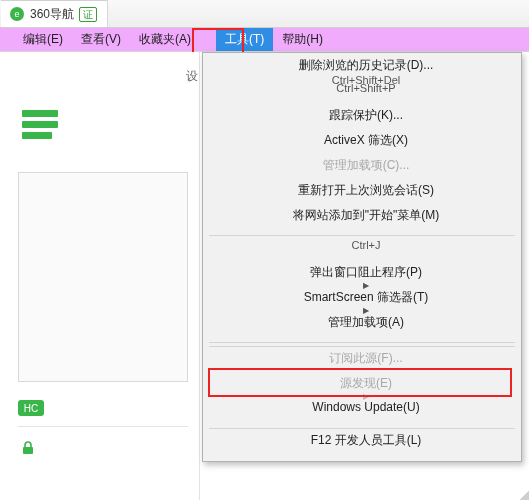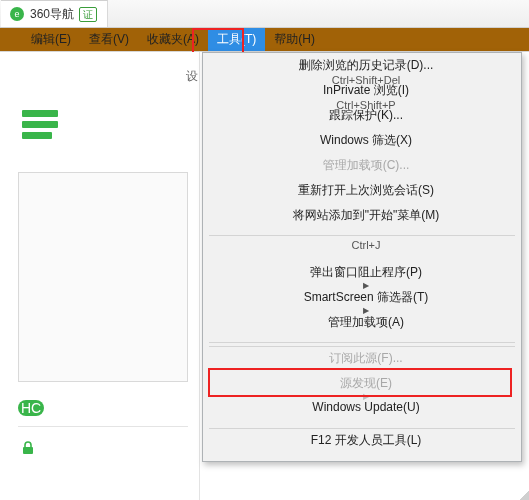--- a/index.html
+++ b/index.html
@@ -4,33 +4,33 @@
 <style>
   * { box-sizing: border-box; margin: 0; padding: 0; font-family: "Microsoft YaHei", "SimSun", sans-serif; }
   body { width: 529px; height: 500px; overflow: hidden; background: #fff; font-size: 12px; }
 
   .tab-bar { height: 28px; background: linear-gradient(#f9f9f9,#eee); border-bottom: 1px solid #d0d0d0; display: flex; align-items: stretch; padding-left: 1px; }
   .tab { display: flex; align-items: center; gap: 5px; padding: 0 10px 0 8px; border-right: 1px solid #d9d9d9; background:#fff; border-top:1px solid #d0d0d0; }
   .tab .fav { width: 16px; height: 16px; display:flex;align-items:center;justify-content:center; }
   .tab .label { color:#333; }
   .cert-badge { font-size:10px; padding:0 3px; border:1px solid #3a9d3a; color:#3a9d3a; border-radius:2px; line-height:13px; }
 
-  .menu-bar { height: 24px; background:#a16207; border-bottom:1px solid #d6d6d6; display:flex; align-items:stretch; padding-left:22px;}
+  .menu-bar { height: 24px; background:#f0abfc; border-bottom:1px solid #d6d6d6; display:flex; align-items:stretch; padding-left:14px;}
   .menu-item { display:flex; align-items:center; padding:0 9px; color:#222; cursor:default; }
-  .menu-item.active { background:#2f8de4; color:#fff; }
+  .menu-item.active { background:#2f8de4; color:#fff;margin-left:16px; }
   .red-box-1 { position:absolute; border:2px solid #e22; pointer-events:none; }
 
   .content { position:relative; height: calc(500px - 28px - 24px); background:#fff; }
   .left-panel { position:absolute; left:0; top:0; width:200px; height:100%; border-right:1px solid #e3e3e3; }
   .logo-stripe { position:absolute; left:22px; top:58px; width:36px; display:flex; flex-direction:column; gap:4px;}
   .logo-stripe div{ height:7px; background:#39b54a; border-radius:1px;}
   .logo-stripe div:nth-child(2){background:#39b54a;}
   .logo-stripe div:nth-child(3){width:30px;}
   .side-box { position:absolute; left:18px; top:120px; width:170px; height:210px; border:1px solid #d9d9d9; background:#fafafa;}
-  .badge-hc { position:absolute; left:18px; top:348px; width:26px; height:16px; background:#39b54a; color:#fff; font-size:14px; display:flex;align-items:center;justify-content:center; border-radius:8px;}
+  .badge-hc { position:absolute; left:18px; top:348px; width:26px; height:16px; background:#39b54a; color:#fff; font-size:10px; display:flex;align-items:center;justify-content:center; border-radius:3px;}
   .lock-ico { position:absolute; left:20px; top:388px; color:#39b54a; font-size:18px;}
   .divider { position:absolute; left:18px; top:374px; width:170px; height:1px; background:#e4e4e4;}
   .set-label { position:absolute; left:186px; top:16px; font-size:12px; color:#666; }
 
   .dropdown { position:absolute; left:202px; top:0; width:320px; background:#f1f1f1; border:1px solid #aeb2b5; box-shadow:2px 3px 6px rgba(0,0,0,0.25); padding:4px 2px;}
   .dd-row { display:flex; justify-content:space-between; align-items:center; height:25px; padding:0 14px 0 22px; color:#222;flex-direction:column; }
   .dd-row.disabled { color:#a8a8a8; }
   .dd-row .shortcut { color:#555; font-size:11px;}
   .dd-row.disabled .shortcut{color:#bcbcbc;}
   .dd-sep { height:1px; background:#d4d4d4; margin:3px 4px; }
@@ -92,29 +92,28 @@
         </svg>
     </span>
   </div>
 
   <div class="dropdown" id="dropdown">
       <div class="dd-row">
         <span>删除浏览的历史记录(D)...</span>
         <span class="shortcut">Ctrl+Shift+Del</span>
       </div>
       <div class="dd-row">
-        <span>InPrivate 浏览(I)</span>
         <span class="shortcut">Ctrl+Shift+P</span>
       </div>
       <div class="dd-row">
         <span>跟踪保护(K)...</span>
         <span class="shortcut"></span>
       </div>
       <div class="dd-row">
-        <span>Windows 筛选(X)</span>
+        <span>ActiveX 筛选(X)</span>
         <span class="shortcut"></span>
       </div>
       <div class="dd-row disabled">
         <span>管理加载项(C)...</span>
         <span class="shortcut"></span>
       </div>
       <div class="dd-row">
         <span>重新打开上次浏览会话(S)</span>
         <span class="shortcut"></span>
       </div>

